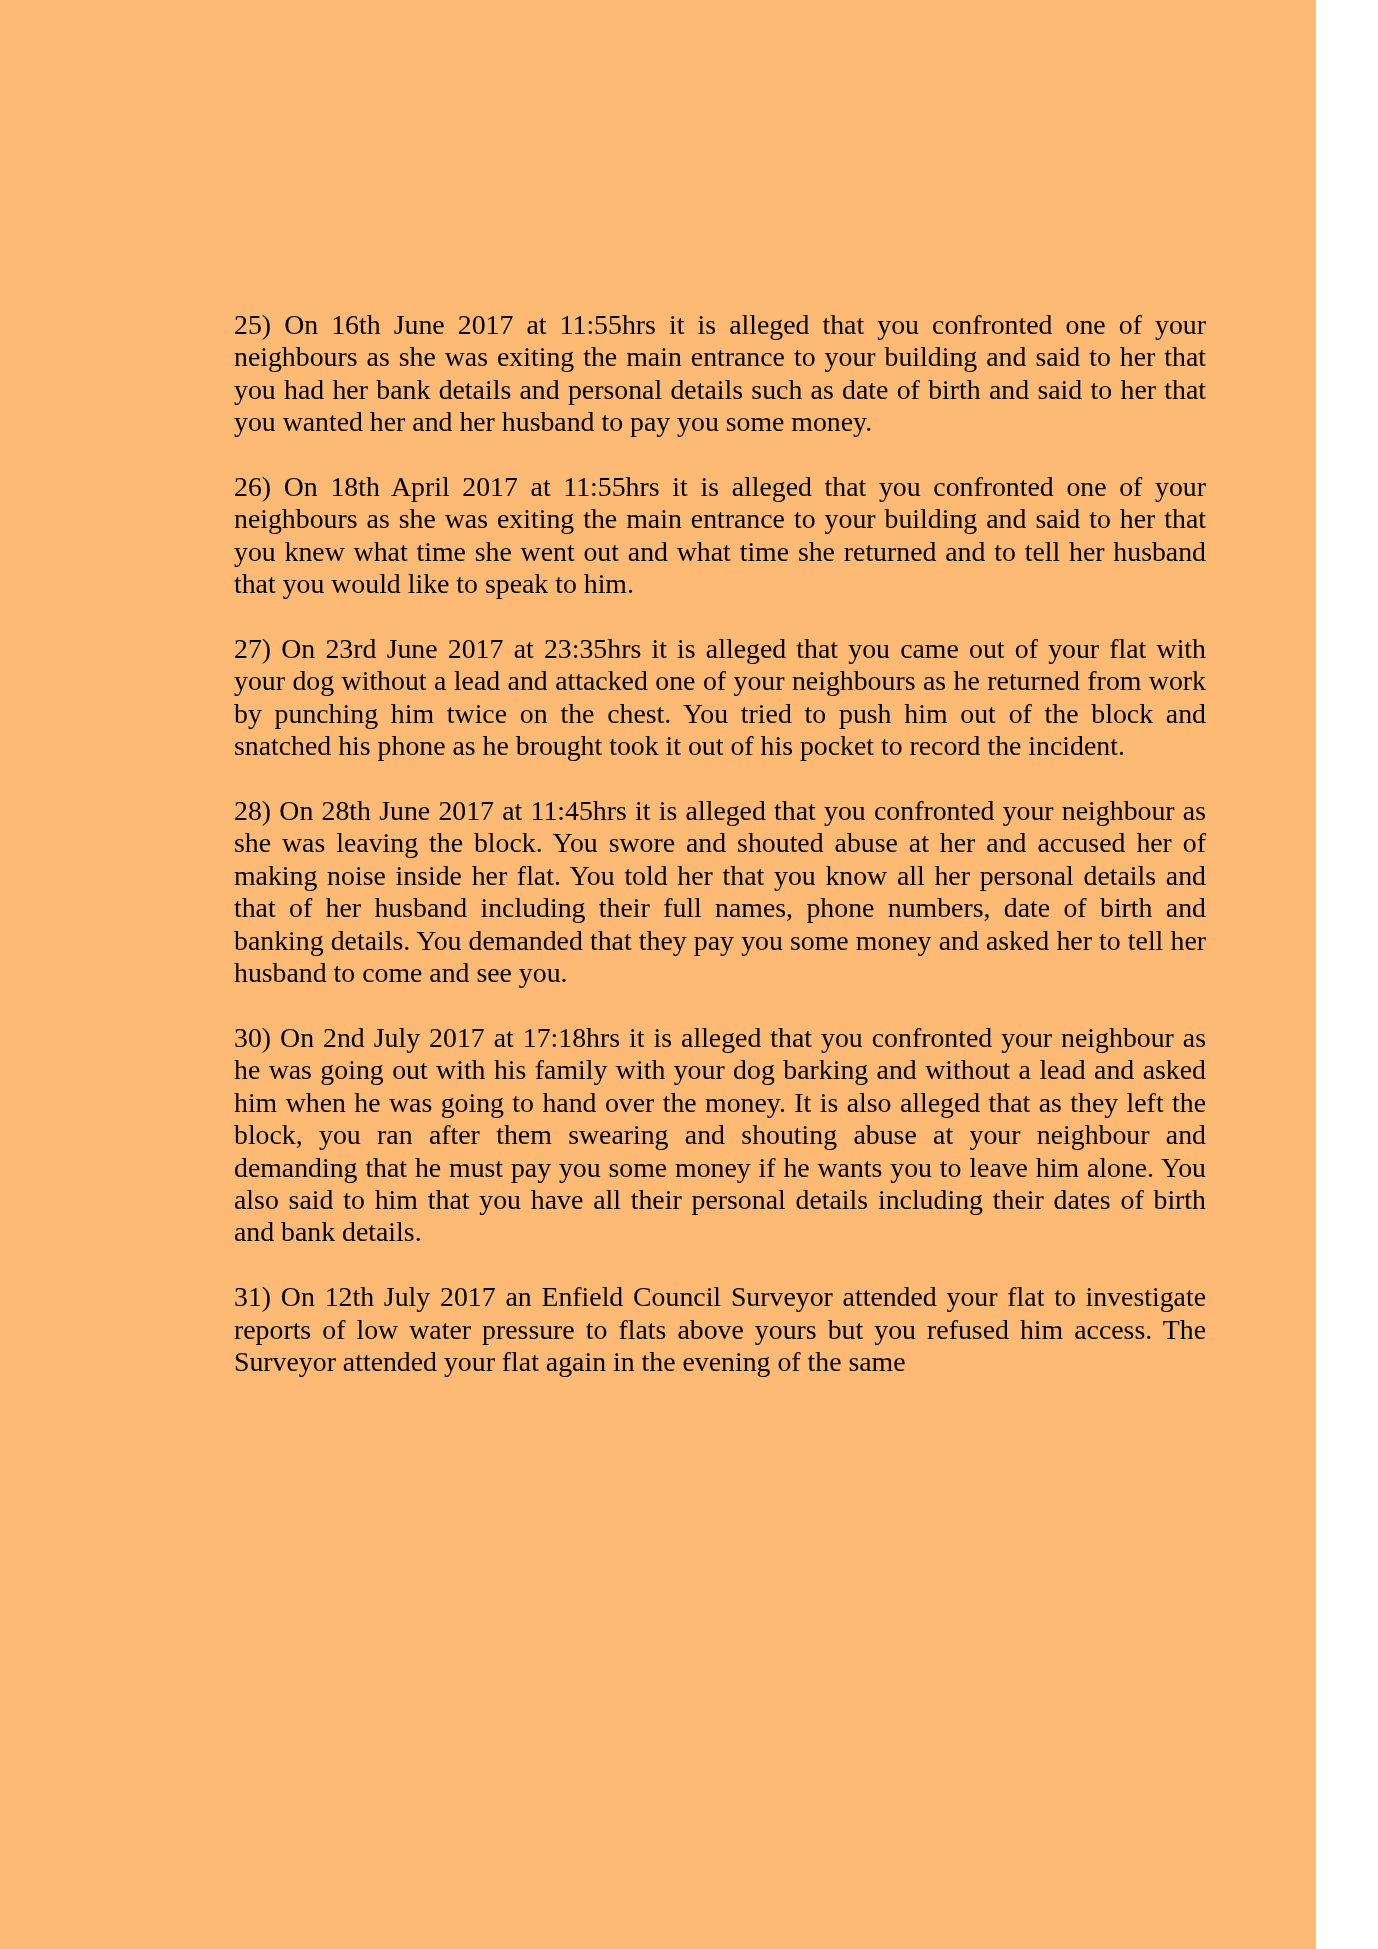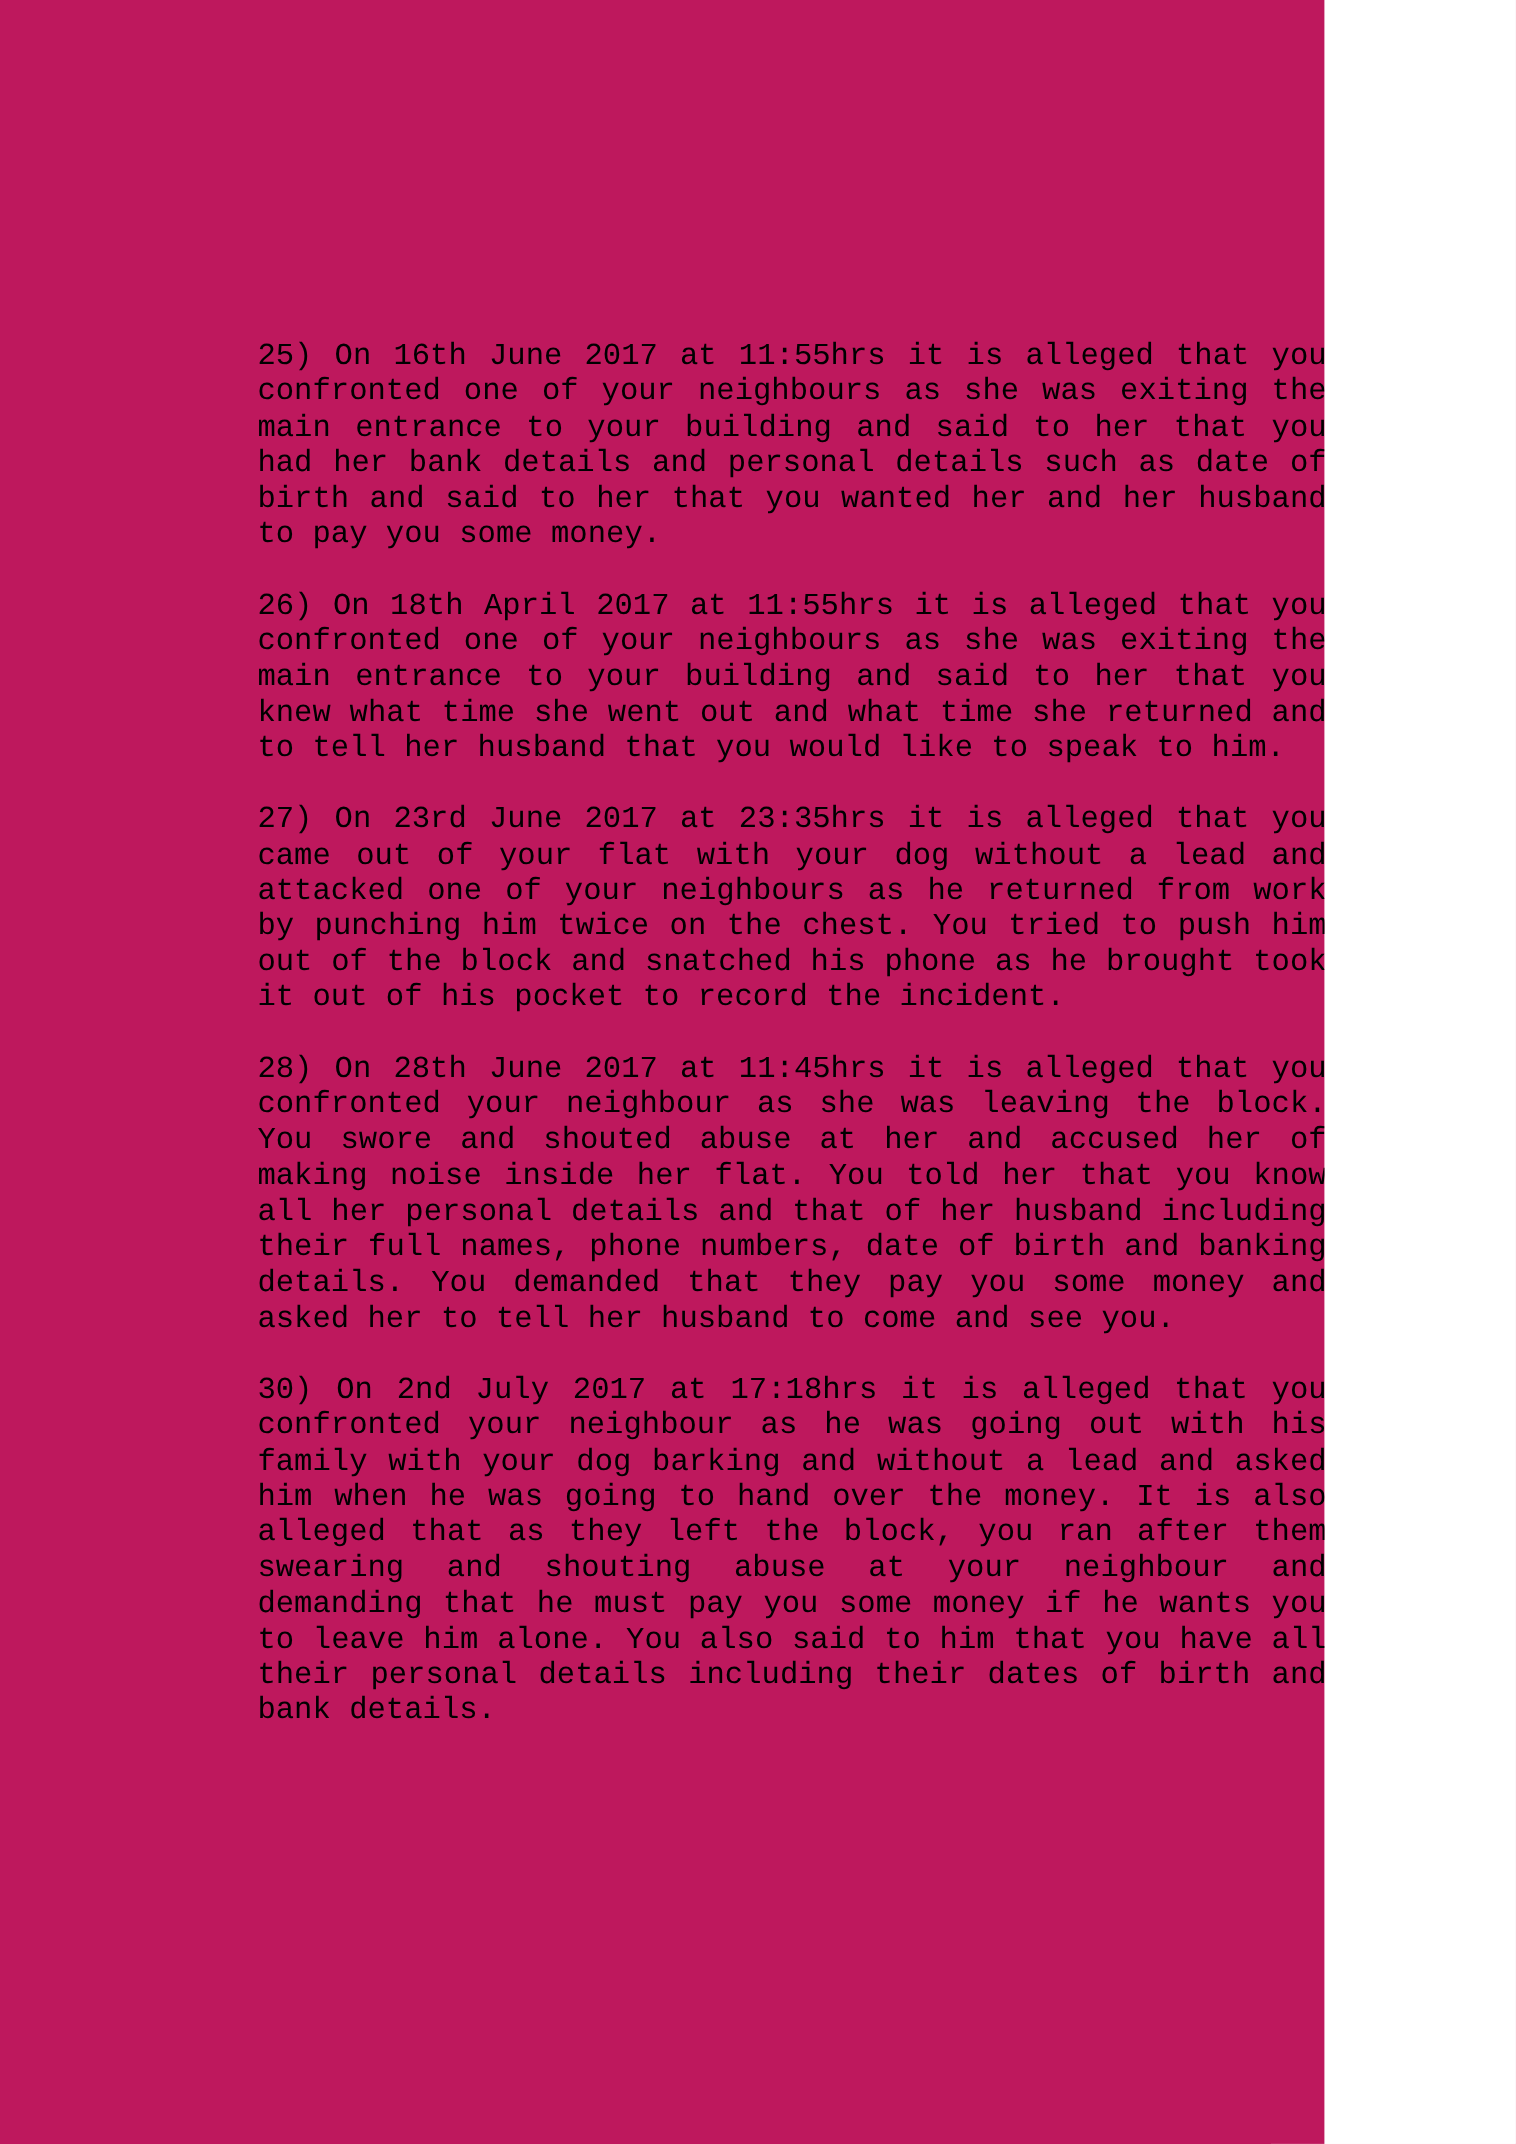--- a/index.html
+++ b/index.html
@@ -2,25 +2,25 @@
 <html><head>
 <meta charset="utf-8">
 <style>
   html, body {
     margin: 0;
     padding: 0;
     background: #ffffff;
   }
   .page {
     position: relative;
-    width: 1204px;
+    width: 1316px;
     height: 1949px;
-    background: #be185d;
+    background: #fdba74;
     overflow: hidden;
-    font-family: Liberation Mono, monospace;
+    font-family: Liberation Serif, serif;
   }
   .text-column {
     position: absolute;
     left: 234px;
     top: 309px;
     width: 972px;
     color: #000000;
     font-size: 27.8px;
     line-height: 32.4px;
     text-align: justify;
@@ -38,14 +38,15 @@
 </head>
 <body>
 
 <div class="page">
   <div class="text-column">
     <p>25) On 16th June 2017 at 11:55hrs it is alleged that you confronted one of your neighbours as she was exiting the main entrance to your building and said to her that you had her bank details and personal details such as date of birth and said to her that you wanted her and her husband to pay you some money.</p>
     <p>26) On 18th April 2017 at 11:55hrs it is alleged that you confronted one of your neighbours as she was exiting the main entrance to your building and said to her that you knew what time she went out and what time she returned and to tell her husband that you would like to speak to him.</p>
     <p>27) On 23rd June 2017 at 23:35hrs it is alleged that you came out of your flat with your dog without a lead and attacked one of your neighbours as he returned from work by punching him twice on the chest. You tried to push him out of the block and snatched his phone as he brought took it out of his pocket to record the incident.</p>
     <p>28) On 28th June 2017 at 11:45hrs it is alleged that you confronted your neighbour as she was leaving the block. You swore and shouted abuse at her and accused her of making noise inside her flat. You told her that you know all her personal details and that of her husband including their full names, phone numbers, date of birth and banking details. You demanded that they pay you some money and asked her to tell her husband to come and see you.</p>
     <p>30) On 2nd July 2017 at 17:18hrs it is alleged that you confronted your neighbour as he was going out with his family with your dog barking and without a lead and asked him when he was going to hand over the money. It is also alleged that as they left the block, you ran after them swearing and shouting abuse at your neighbour and demanding that he must pay you some money if he wants you to leave him alone. You also said to him that you have all their personal details including their dates of birth and bank details.</p>
+    <p>31) On 12th July 2017 an Enfield Council Surveyor attended your flat to investigate reports of low water pressure to flats above yours but you refused him access. The Surveyor attended your flat again in the evening of the same</p>
   </div>
 </div>
 
 </body></html>

